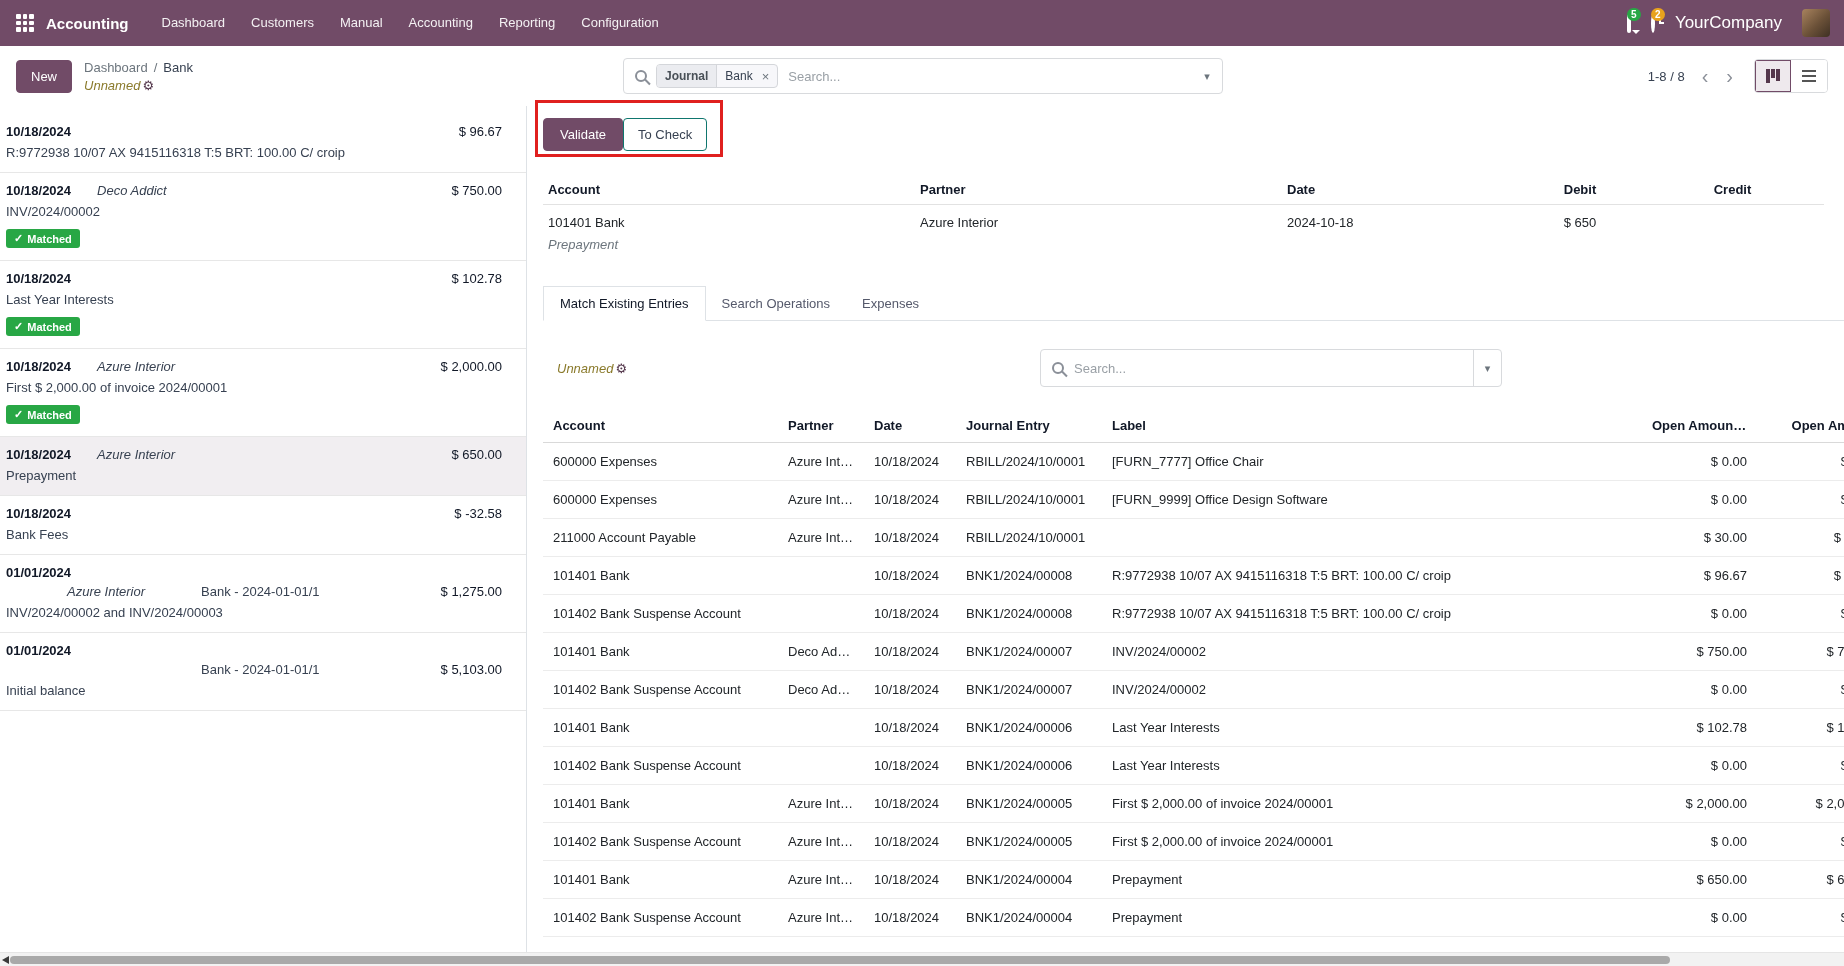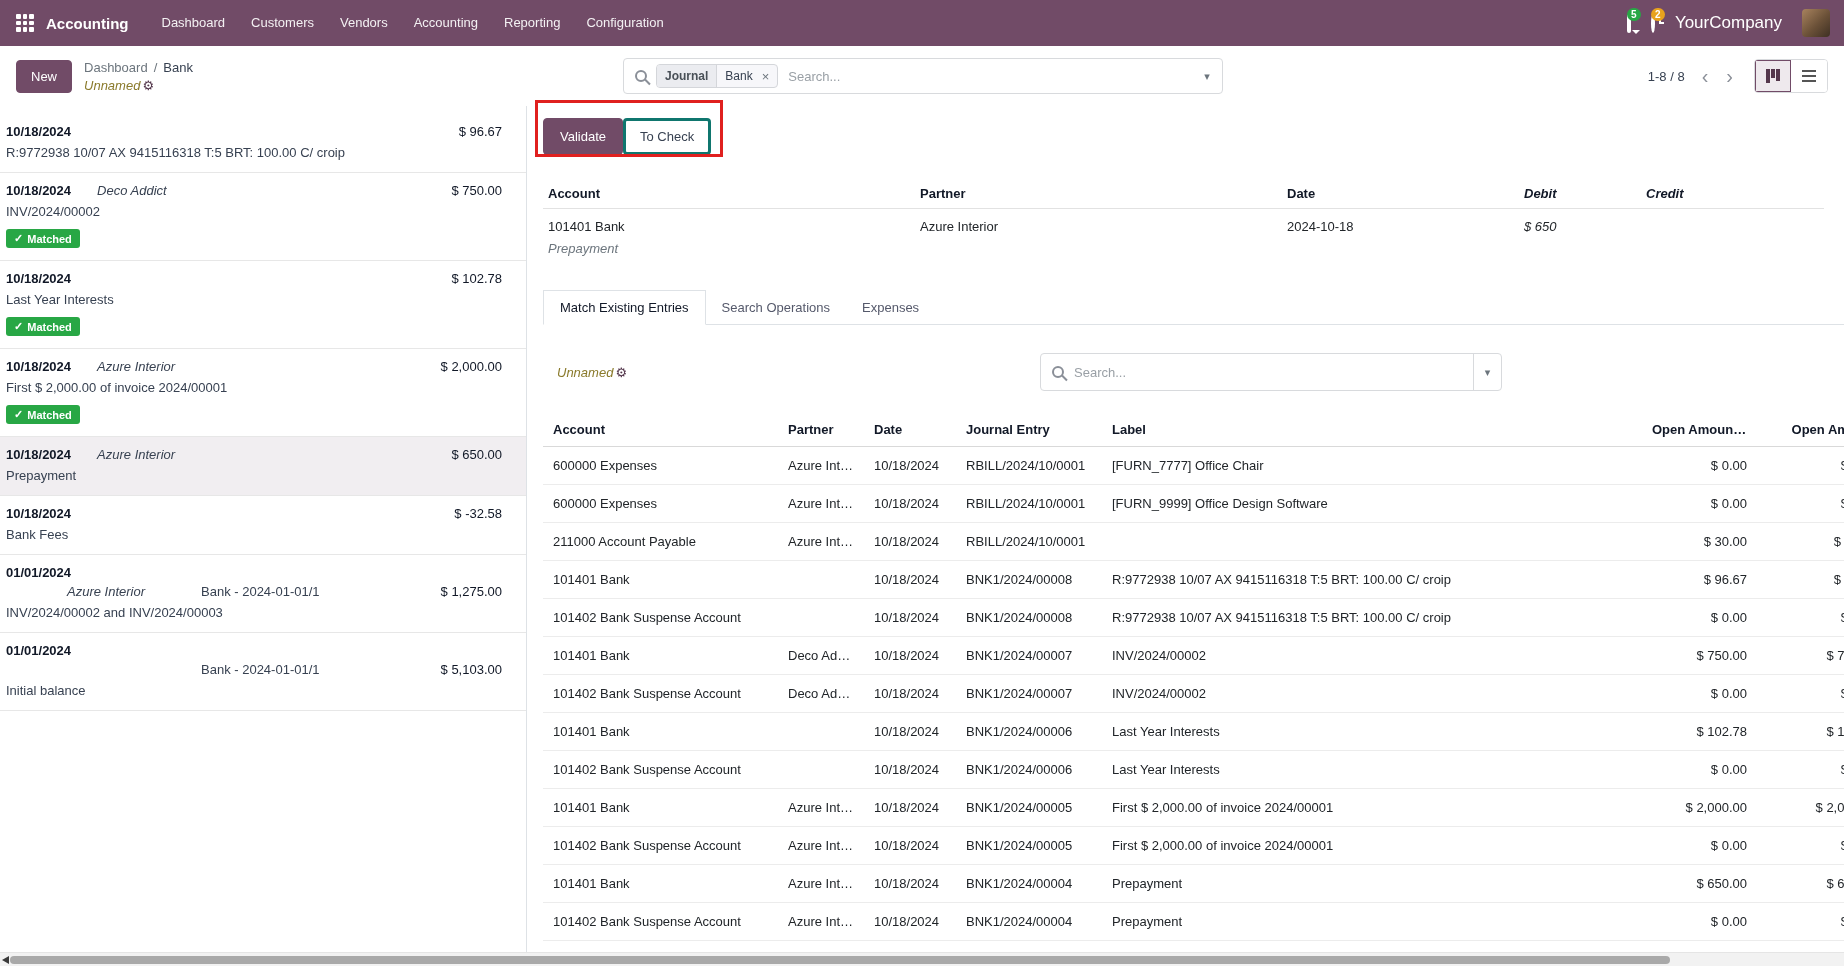--- a/index.html
+++ b/index.html
@@ -66,27 +66,27 @@
   .st-amount { margin-left:auto; color:#111827; font-weight:500; }
   .st-row2 { display:flex; align-items:baseline; margin-top:4px; padding-left:61px; }
   .st-partner2 { font-style:italic; color:#374151; width:134px; flex:none; }
   .st-ref { color:#374151; }
   .st-label { margin-top:6px; color:#374151; }
   .st-badge { display:inline-flex; align-items:center; gap:4px; background:#28a745; color:#fff; font-size:11px; font-weight:700; border-radius:3px; padding:3px 8px; margin-top:10px; }
 
   .right-panel { flex:1; position:relative; overflow:hidden; padding:6px 0 0 16px; }
   .actions { display:flex; margin-top:6px; }
   .btn-validate { background:#714B67; color:#fff; border:1px solid #714B67; border-radius:4px; padding:8px 16px; font-size:13px; cursor:pointer; }
-  .btn-tocheck { background:#fff; color:#374151; border:3px solid #0f766e; border-radius:4px; padding:8px 14px; font-size:13px; cursor:pointer; }
+  .btn-tocheck { background:#fff; color:#374151; border:1px solid #0f766e; border-radius:4px; padding:8px 14px; font-size:13px; cursor:pointer; }
 
   .annotation { position:absolute; left:535px; top:100px; width:188px; height:57px; border:3px solid #e0201f; z-index:40; pointer-events:none; }
 
   .details { width:1281px; border-collapse:collapse; margin-top:24px; }
   .details th { text-align:left; font-weight:700; color:#111827; padding:7px 5px; border-bottom:1px solid #e2e2e2; font-size:13px; }
-  .details th.num, .details td.num { text-align:left;font-style:italic; }
+  .details th.num, .details td.num { text-align:center; }
   .details td { padding:10px 5px 4px; vertical-align:top; color:#212529; }
   .acct-note { font-style:italic; color:#6c757d; margin-top:7px; }
 
   .tabs { display:flex; align-items:flex-end; border-bottom:1px solid #dee2e6; margin-top:30px; width:1301px; }
   .tab { padding:9px 16px; font-size:13px; color:#55596b; cursor:pointer; white-space:nowrap;text-align:center; }
   .tab.active { border:1px solid #dee2e6; border-bottom:1px solid #fff; margin-bottom:-1px; color:#111827; background:#fff; }
 
   .match-head { display:flex; align-items:center; margin-top:28px; width:1301px; }
   .match-head .subtitle { margin-left:14px; }
   .mini-search { width:462px; height:38px; margin-left:auto; margin-right:342px; display:flex; align-items:center; border:1px solid #d8dadd; border-radius:4px; background:#fff; }
@@ -117,21 +117,21 @@
       <i></i>
       <i></i>
       <i></i>
       <i></i>
       <i></i>
   </span>
   <span class="brand">Accounting</span>
   <div class="nav-menus" id="nav-menus">
       <div class="nav-item">Dashboard</div>
       <div class="nav-item">Customers</div>
-      <div class="nav-item">Vendors</div>
+      <div class="nav-item">Manual</div>
       <div class="nav-item">Accounting</div>
       <div class="nav-item">Reporting</div>
       <div class="nav-item">Configuration</div>
     </div>
   <div class="nav-right">
     <span class="systray-icon">
       <span class="icon-bubble"></span>
       <span class="badge-count badge-green">5</span>
     </span>
     <span class="systray-icon">

